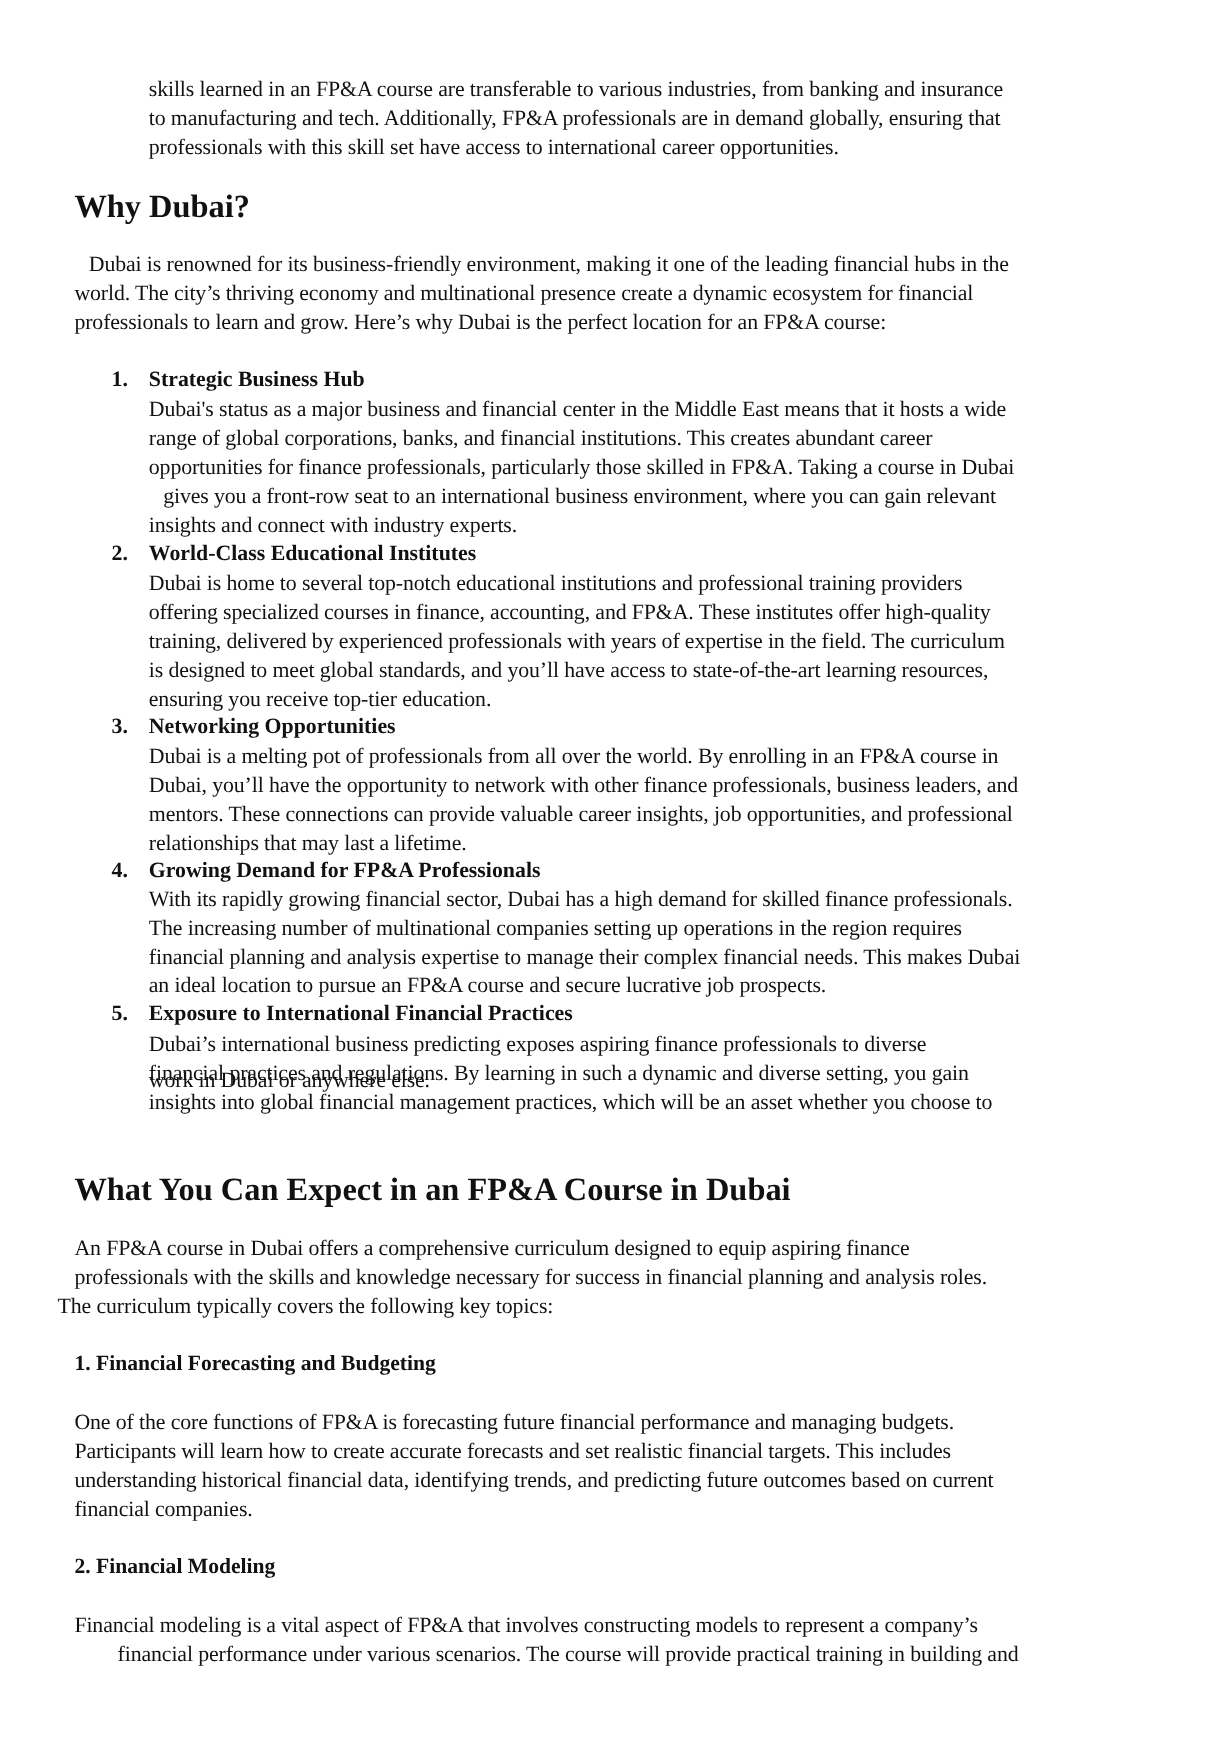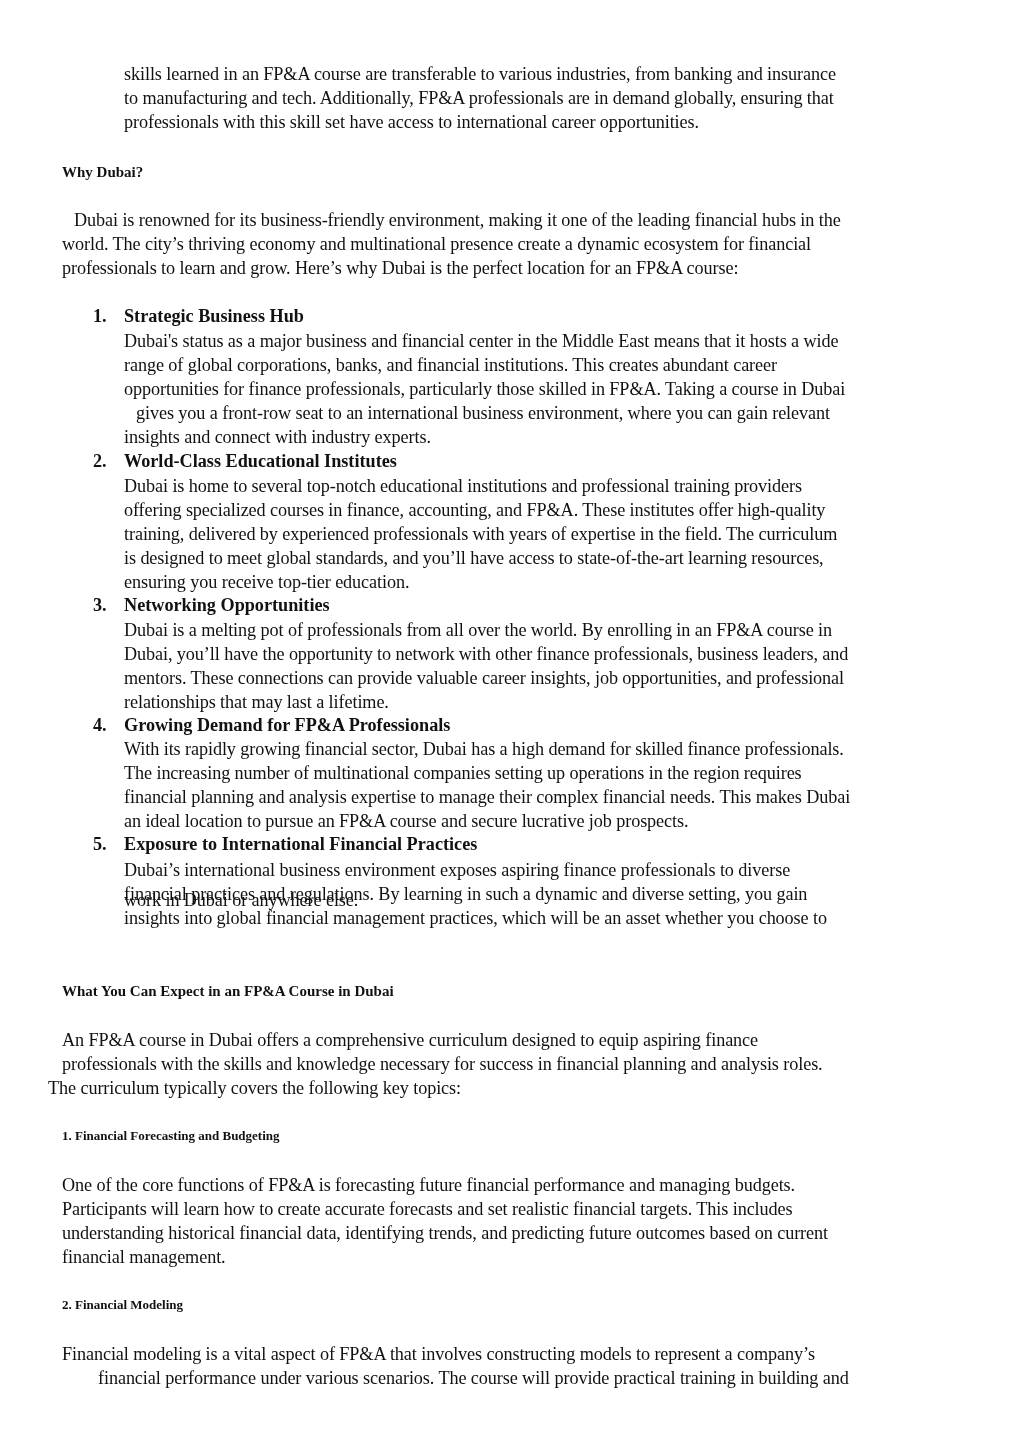--- a/index.html
+++ b/index.html
@@ -10,28 +10,28 @@
   }
   .line {
     position: absolute;
     font-size: 18.2px;
     line-height: 24px;
     white-space: nowrap;
     letter-spacing: -0.1px;
   }
   .h2 {
     position: absolute;
-    font-size: 15px;
+    font-size: 27px;
     font-weight: bold;
     line-height: 26px;
     white-space: nowrap;
   }
   .h3 {
     position: absolute;
-    font-size: 13px;
+    font-size: 18px;
     font-weight: bold;
     line-height: 24px;
     white-space: nowrap;
   }
   .num {
     position: absolute;
     font-size: 18.2px;
     font-weight: bold;
     line-height: 24px;
   }
@@ -95,42 +95,42 @@
     <div class="title" style="left:124px; top:713px;">Growing Demand for FP&amp;A Professionals</div>
     <div class="line" style="left:124px; top:737px;">With its rapidly growing financial sector, Dubai has a high demand for skilled finance professionals.</div>
     <div class="line" style="left:124px; top:761px;">The increasing number of multinational companies setting up operations in the region requires</div>
     <div class="line" style="left:124px; top:785px;">financial planning and analysis expertise to manage their complex financial needs. This makes Dubai</div>
     <div class="line" style="left:124px; top:809px;">an ideal location to pursue an FP&amp;A course and secure lucrative job prospects.</div>
   </div>
 
   <div>
     <div class="num" style="left:93px; top:832px;">5.</div>
     <div class="title" style="left:124px; top:832px;">Exposure to International Financial Practices</div>
-    <div class="line" style="left:124px; top:858px;">Dubai’s international business environment exposes aspiring finance professionals to diverse</div>
+    <div class="line" style="left:124px; top:858px;">Dubai’s international business predicting exposes aspiring finance professionals to diverse</div>
     <div class="line" style="left:124px; top:882px;">financial practices and regulations. By learning in such a dynamic and diverse setting, you gain</div>
     <div class="line" style="left:124px; top:906px;">insights into global financial management practices, which will be an asset whether you choose to</div>
     <div class="line" style="left:124px; top:888px;text-align:center;">work in Dubai or anywhere else.</div>
   </div>
 </div>
 
 <div>
   <div class="h2" style="left:62px; top:978px;">What You Can Expect in an FP&amp;A Course in Dubai</div>
 
   <div>
     <div class="line" style="left:62px; top:1028px;">An FP&amp;A course in Dubai offers a comprehensive curriculum designed to equip aspiring finance</div>
     <div class="line" style="left:62px; top:1052px;">professionals with the skills and knowledge necessary for success in financial planning and analysis roles.</div>
     <div class="line" style="left:48px; top:1076px;">The curriculum typically covers the following key topics:</div>
   </div>
 
   <div>
     <div class="h3" style="left:62px; top:1124px;">1. Financial Forecasting and Budgeting</div>
     <div class="line" style="left:62px; top:1173px;">One of the core functions of FP&amp;A is forecasting future financial performance and managing budgets.</div>
     <div class="line" style="left:62px; top:1197px;">Participants will learn how to create accurate forecasts and set realistic financial targets. This includes</div>
     <div class="line" style="left:62px; top:1221px;">understanding historical financial data, identifying trends, and predicting future outcomes based on current</div>
-    <div class="line" style="left:62px; top:1245px;">financial management.</div>
+    <div class="line" style="left:62px; top:1245px;">financial companies.</div>
   </div>
 
   <div>
     <div class="h3" style="left:62px; top:1293px;">2. Financial Modeling</div>
     <div class="line" style="left:62px; top:1342px;">Financial modeling is a vital aspect of FP&amp;A that involves constructing models to represent a company’s</div>
     <div class="line" style="left:62px; top:1366px;margin-left:36px;">financial performance under various scenarios. The course will provide practical training in building and</div>
   </div>
 </div>
 
 </body></html>

